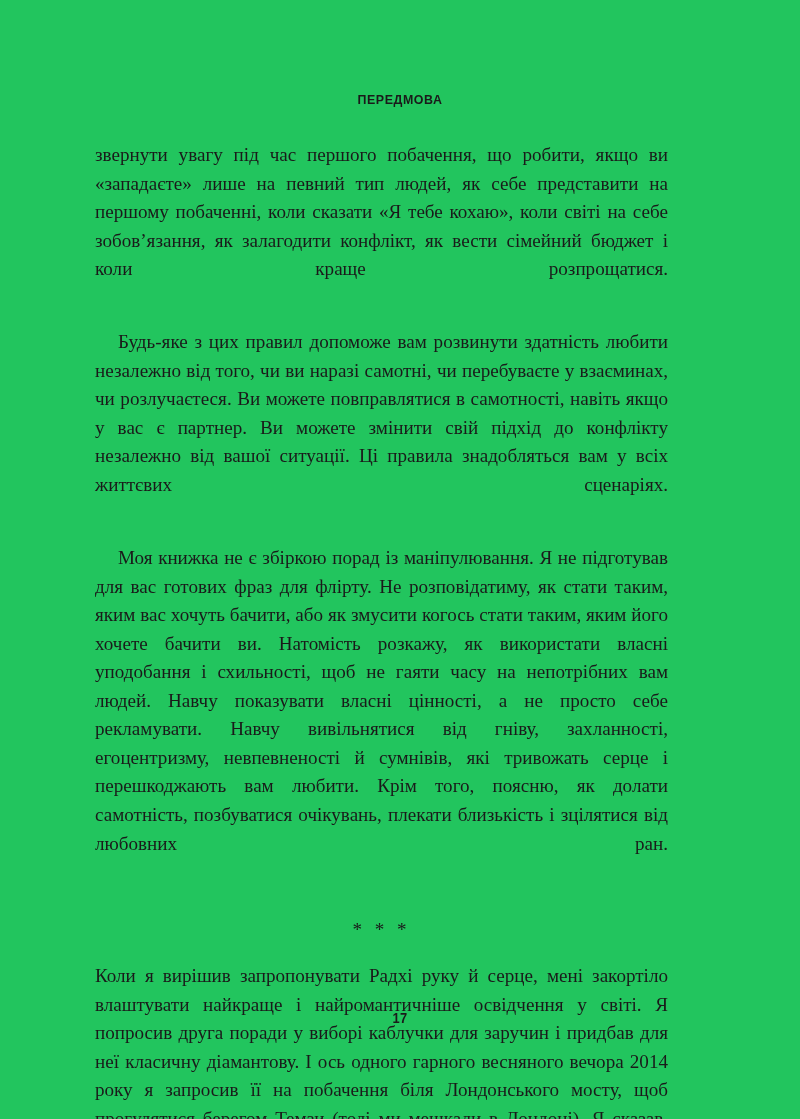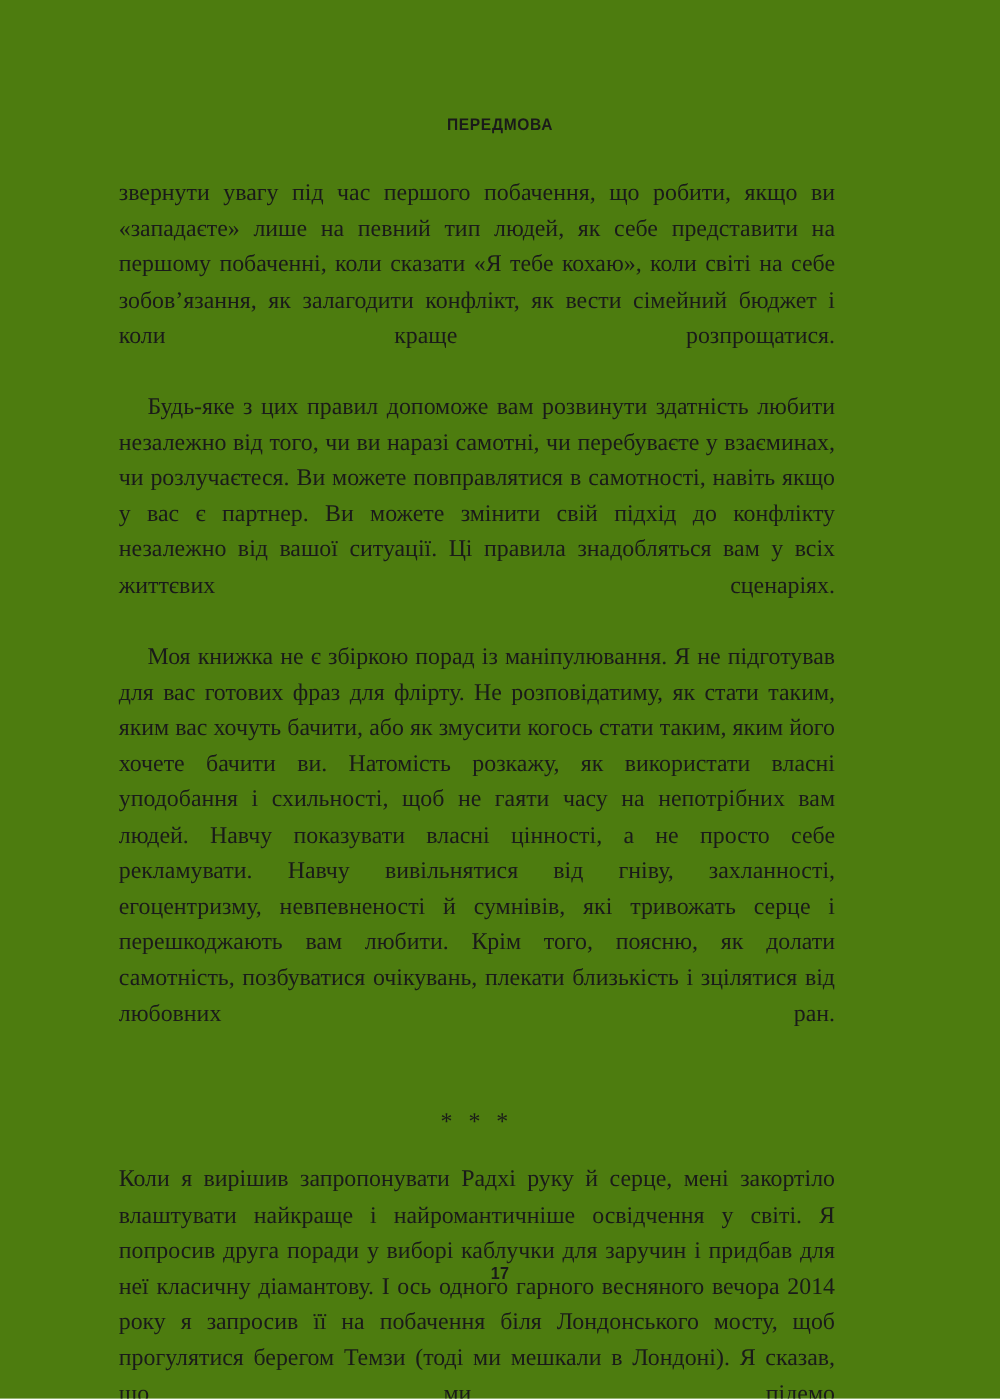--- a/index.html
+++ b/index.html
@@ -5,21 +5,21 @@
   html, body {
     margin: 0;
     padding: 0;
     background: #ffffff;
   }
   .page {
     position: relative;
     width: 800px;
     height: 1119px;
     margin: 0 auto;
-    background: #4d7c0f;
+    background: #22c55e;
     overflow: hidden;
     font-family: "Liberation Serif", "DejaVu Serif", serif;
     color: #1a1a1a;
     -webkit-font-smoothing: antialiased;
   }
 
   
   .running-head {
     position: absolute;
     top: 92px;
@@ -52,21 +52,21 @@
     hyphens: none;
     word-spacing: -0.1px;
   }
   .para.indent {
     text-indent: 23px;
   }
   .para.noindent {
     text-indent: 0;
   }
   .para + .para {
-    margin-top: 0;
+    margin-top: 16px;
   }
   
   .para:after {
     content: "";
     display: inline-block;
     width: 100%;
   }
 
   
   .divider {

